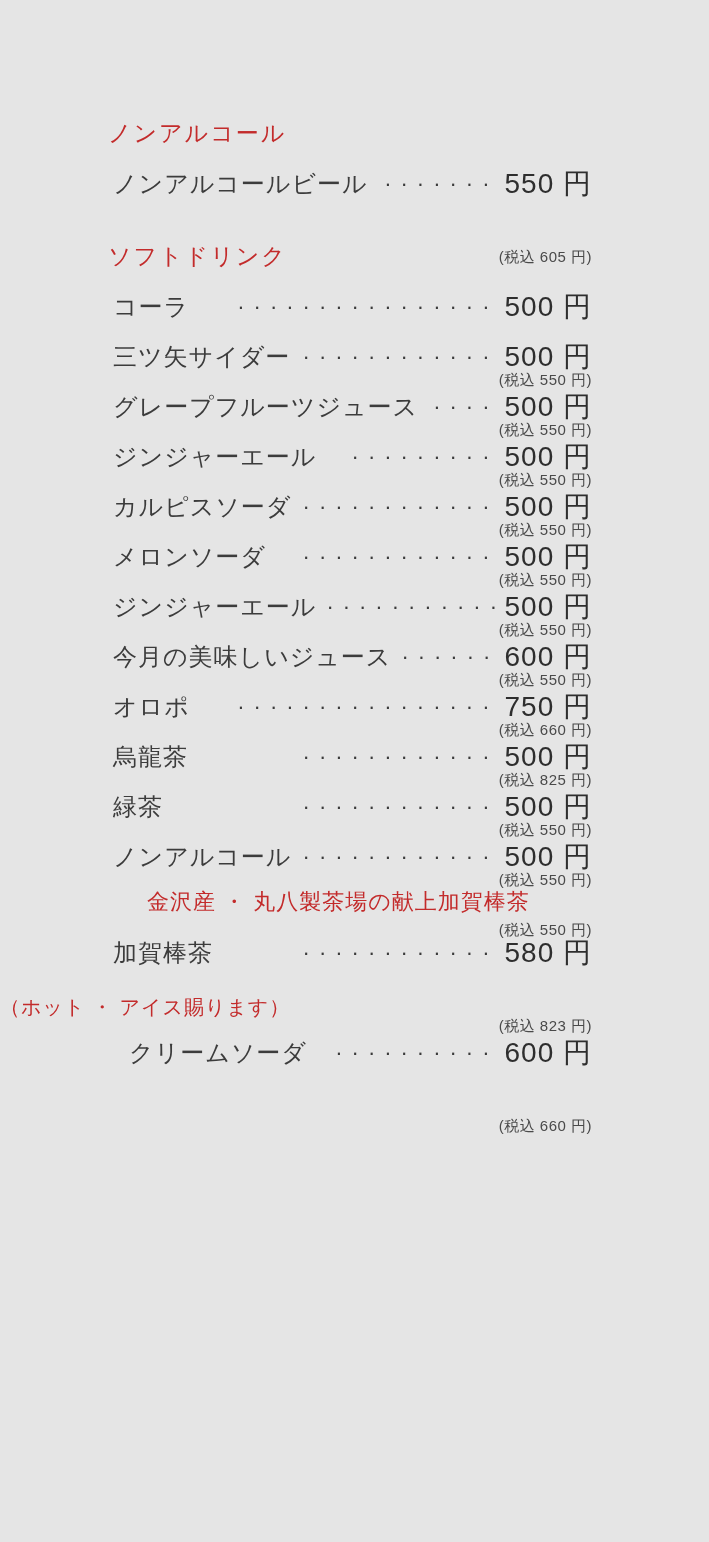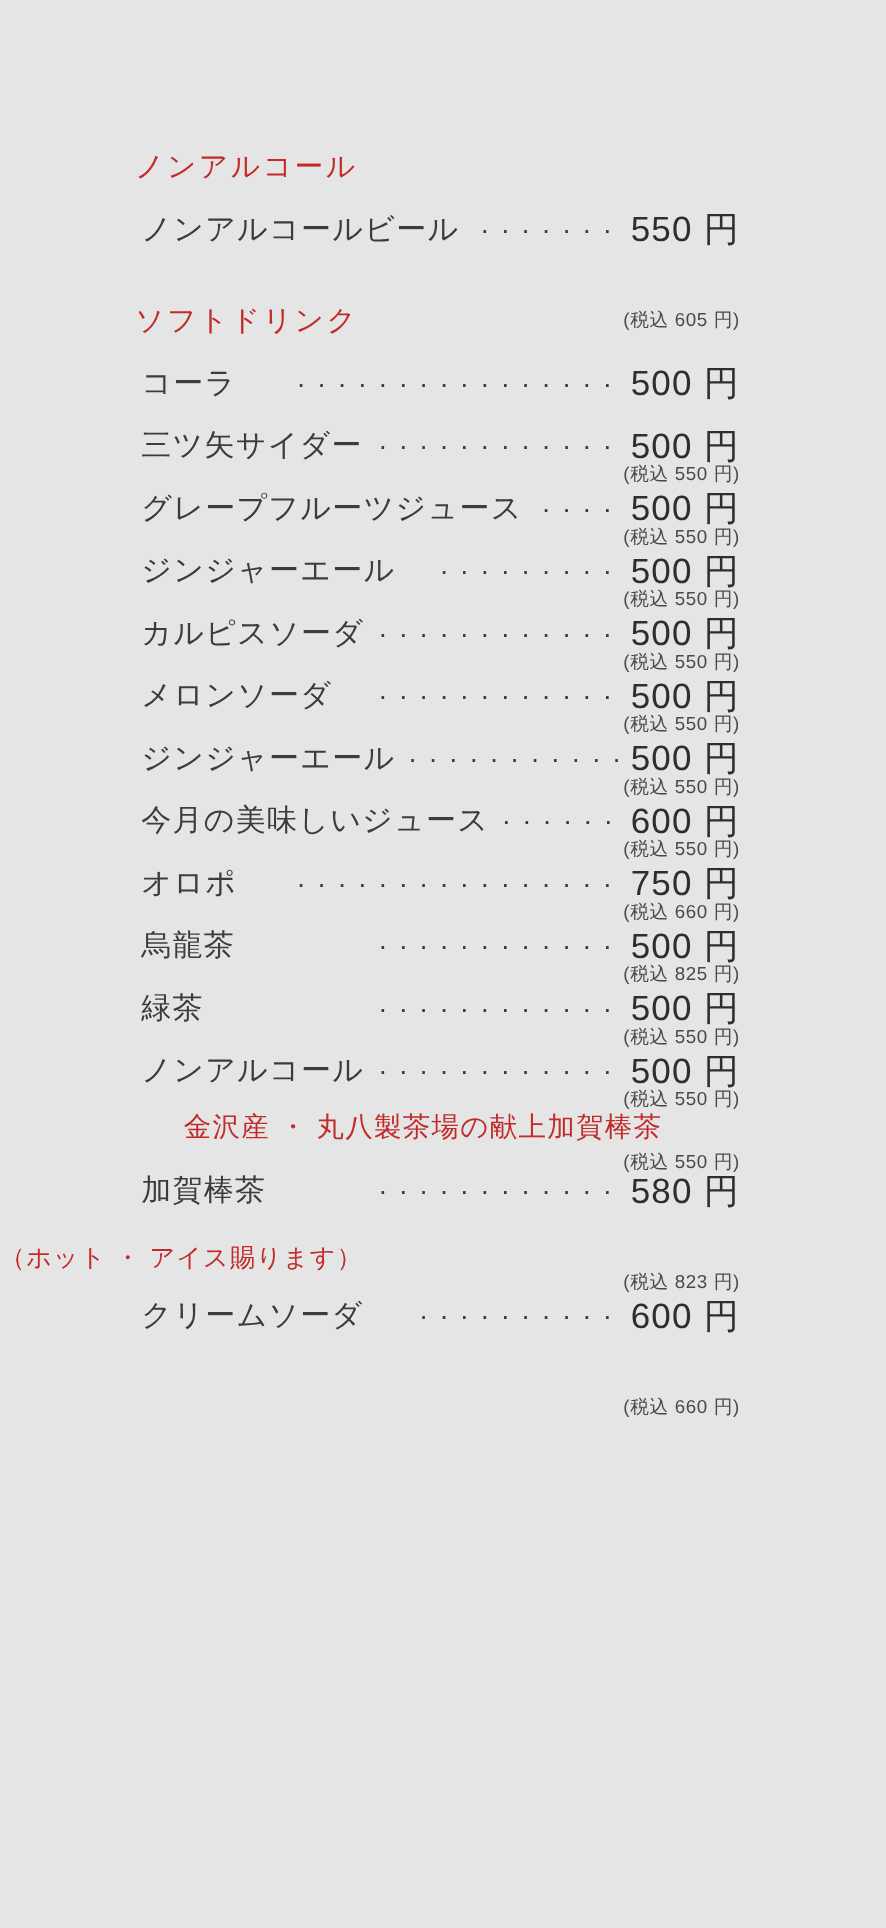--- a/index.html
+++ b/index.html
@@ -76,21 +76,21 @@
   }
   .kaga-item { margin-top: 20px; }
   .post-note {
     margin: 6px 110px 0 0;
     text-align: left;
     font-size: 20px;
     line-height: 28px;
     color: #c32b2b;
     letter-spacing: 1px;
   }
-  .last-item { margin-top: 16px; }
+  .last-item { margin-top: 16px; padding-left: 16px; }
 </style>
 </head>
 <body>
 
 <div class="page">
 
   <h2 class="section-heading">ノンアルコール</h2>
   <div class="items">
     <div class="menu-item">
       <div class="menu-row">

